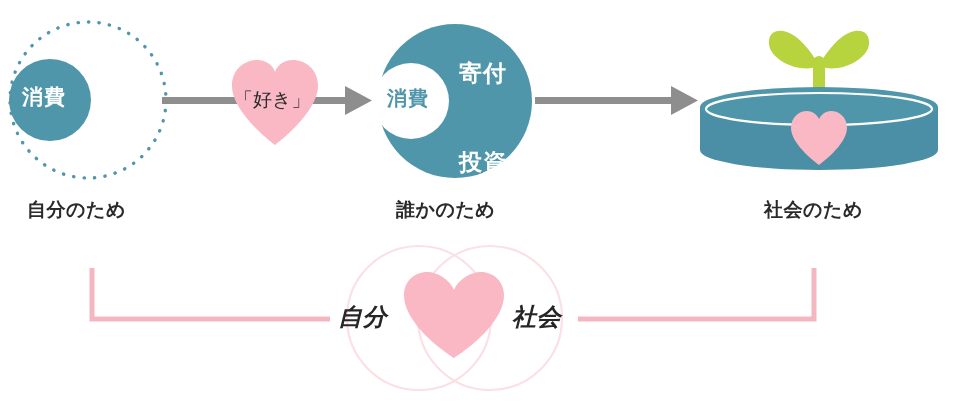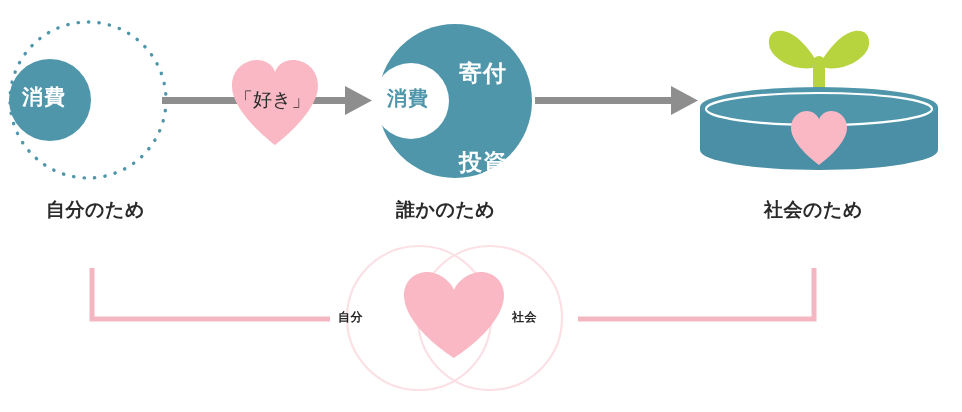--- a/index.html
+++ b/index.html
@@ -30,23 +30,24 @@
     font-weight: bold;
     color: #2b2b2b;
     white-space: nowrap;
     letter-spacing: 0.5px;
   }
   .stage-label {
     font-size: 19px;
     line-height: 19px;
   }
   .venn-label {
-    font-size: 12px;
+    font-size: 24px;
     line-height: 20px;
     color: #262626;
+    font-style: italic;
   }
   .circle-text {
     position: absolute;
     font-weight: bold;
     white-space: nowrap;
     letter-spacing: 1px;
     font-family: Liberation Mono, monospace;
   }
   .ct-white {
     color: #ffffff;
@@ -150,21 +151,21 @@
                C404,281 415,272 427,272
                C438,272 450,280 454,290
                C458,280 470,272 481,272
                C493,272 504,281 504,295
                C504,327 454,358 454,358 Z"></path>
     </g>
   </svg>
 
   <div class="circle-text ct-white" style="left:22px; top:88px; font-size:21px; line-height:21px;">消費</div>
 
-  <div class="lbl stage-label" style="left:46px; top:200px;">自分のため</div>
+  <div class="lbl stage-label" style="left:27px; top:200px;">自分のため</div>
 
   <div class="heart-text" style="left:234px; top:90px;">「好き」</div>
 
   <div class="circle-text ct-teal" style="left:387px; top:90px; font-size:20px; line-height:20px;">消費</div>
 
   <div class="circle-text ct-white" style="left:459px; top:64px; font-size:23px; line-height:23px;">寄付</div>
 
   <div class="circle-text ct-white" style="left:459px; top:117px; font-size:23px; line-height:23px;margin-top:36px;">投資</div>
 
   <div class="lbl stage-label" style="left:396px; top:200px;">誰かのため</div>

